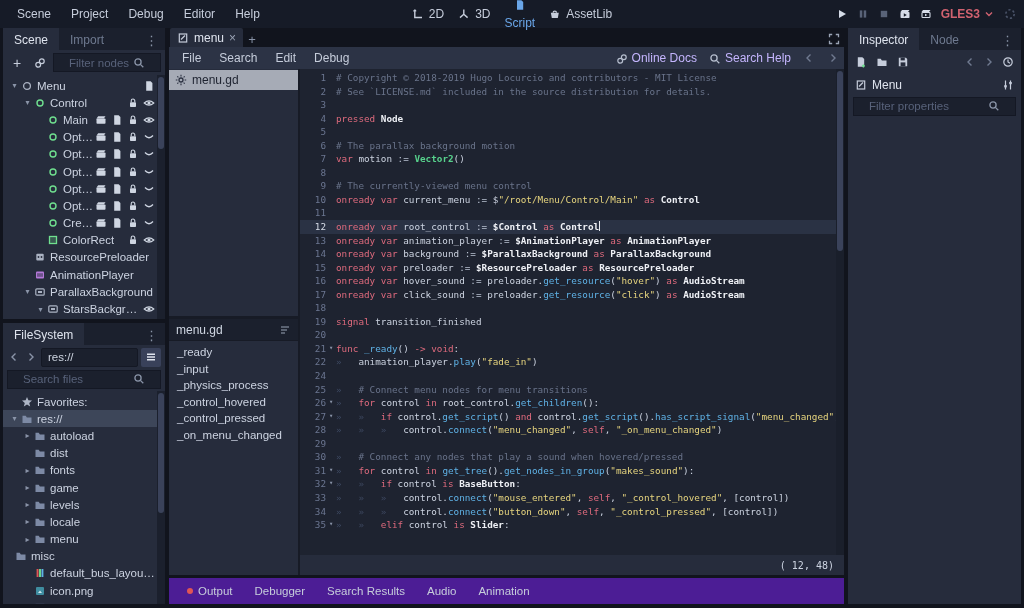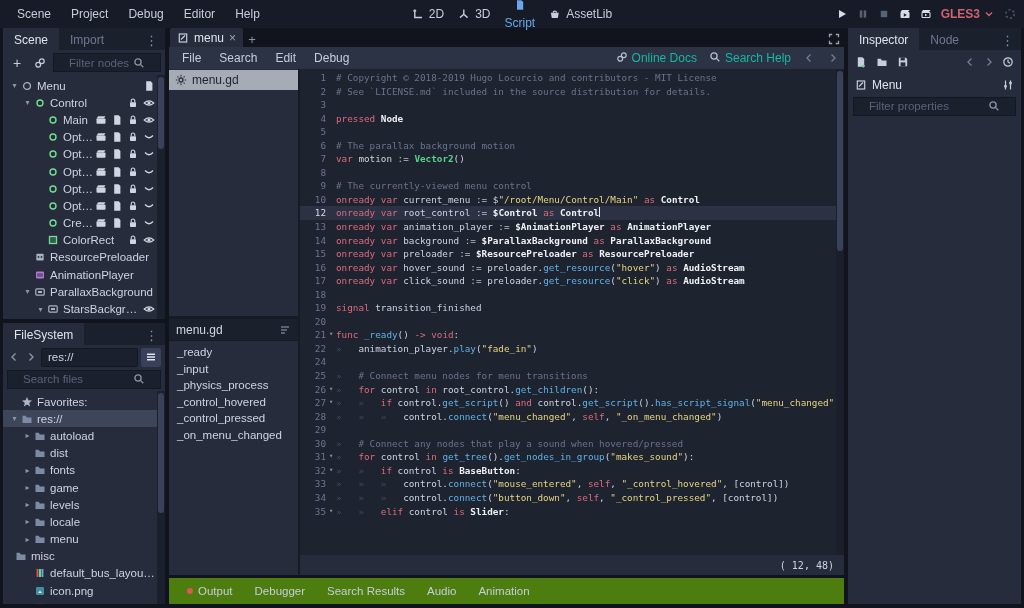--- a/index.html
+++ b/index.html
@@ -78,21 +78,21 @@
   .scn-tab .x { color:#9aa3b5; font-size:12px; }
   .newtab { width:18px; text-align:center; color:#8a94a8; font-size:13px; }
   .expandbtn { margin-left:auto; margin-bottom:2px; display:inline-flex; color:#9aa3b5; padding-right:4px; }
 
   
   .script-panel { flex:1; display:flex; flex-direction:column; min-height:0; }
   .smenubar { height:22px; background:#2c3345; display:flex; align-items:center; padding:0 5px; flex:none; }
   .smenus { display:flex; gap:2px; }
   .sm-item { padding:3px 8px; color:#c6cddb; }
   .smenu-right { margin-left:auto; display:flex; align-items:center; gap:12px; }
-  .slink { display:flex; align-items:flex-start; gap:4px; color:#14b8a6; }
+  .slink { display:flex; align-items:flex-end; gap:4px; color:#c4b5fd; }
   .slink .lic { display:inline-flex; color:#b6bece; }
   .navch { display:inline-flex; color:#707a90; }
 
   .sbody { flex:1; display:flex; min-height:0; }
   .sside { width:131px; flex:none; display:flex; flex-direction:column; background:#262c3c; border-right:2px solid #171b26; min-height:0; }
   .slist { height:250px; flex:none; border-bottom:3px solid #171b26; padding-top:1px; }
   .sl-item { height:20px; display:flex; align-items:center; gap:5px; padding:0 6px; }
   .sl-item.sel { background:#a6abb6; color:#1e2330; }
   .sl-item.sel .sic { color:#2a3040; }
   .sic { display:inline-flex; }
@@ -116,21 +116,21 @@
   .tk-fn { color:#5fb2e6; }
   .tk-cmt { color:#69738a; }
   .tk-tw { color:#eef0f5; font-weight:bold; }
   .tk-tg { color:#57d18c; font-weight:bold; }
   .tk-ind { color:#3e4962; }
   .caret { display:inline-block; width:1px; height:10px; background:#e8ebf2; vertical-align:-1px; }
   .code-vscroll { position:absolute; top:0; bottom:20px; right:0; width:8px; background:#1a1f2b; }
   .codestatus { position:absolute; left:0; right:0; bottom:0; height:20px; background:#262c3c; display:flex; align-items:center; justify-content:flex-end; padding:0 10px; font-family:"DejaVu Sans Mono", monospace; font-size:10px; color:#ccd3e1; }
 
   
-  .bbar { height:26px; margin-top:3px; background:#4d7c0f; display:flex; align-items:center; gap:2px; padding:0 8px; flex:none; }
+  .bbar { height:26px; margin-top:3px; background:#4c1d95; display:flex; align-items:center; gap:2px; padding:0 8px; flex:none; }
   .bb-item { display:flex; align-items:center; gap:5px; padding:4px 10px; color:#c6cddb; font-size:11.5px; }
   .reddot { width:6px; height:6px; border-radius:50%; background:#e05555; }
 
   
   .insp-toolbar { height:24px; display:flex; align-items:center; gap:9px; padding:0 7px; flex:none; }
   .it-ic { display:inline-flex; color:#c6cddb; }
   .it-right { margin-left:auto; display:flex; align-items:center; gap:7px; }
   .noderow { height:22px; display:flex; align-items:center; gap:5px; padding:0 7px; flex:none; }
   .noderow .nlabel { color:#dfe4ee; }
   .noderow .toolsic { margin-left:auto; display:inline-flex; color:#c6cddb; }
@@ -876,20 +876,21 @@
                 <div class="cl"><span class="num">1</span><span class="fold"></span><span class="ct"><span class="tk-cmt"># Copyright © 2018-2019 Hugo Locurcio and contributors - MIT License</span></span></div>
                 <div class="cl"><span class="num">2</span><span class="fold"></span><span class="ct"><span class="tk-cmt"># See `LICENSE.md` included in the source distribution for details.</span></span></div>
                 <div class="cl"><span class="num">3</span><span class="fold"></span><span class="ct"></span></div>
                 <div class="cl"><span class="num">4</span><span class="fold"></span><span class="ct"><span class="tk-kw">pressed</span><span class="tk-pl"> </span><span class="tk-tw">Node</span></span></div>
                 <div class="cl"><span class="num">5</span><span class="fold"></span><span class="ct"></span></div>
                 <div class="cl"><span class="num">6</span><span class="fold"></span><span class="ct"><span class="tk-cmt"># The parallax background motion</span></span></div>
                 <div class="cl"><span class="num">7</span><span class="fold"></span><span class="ct"><span class="tk-kw">var</span><span class="tk-pl"> motion </span><span class="tk-op">:=</span><span class="tk-pl"> </span><span class="tk-tg">Vector2</span><span class="tk-pl">()</span></span></div>
                 <div class="cl"><span class="num">8</span><span class="fold"></span><span class="ct"></span></div>
                 <div class="cl"><span class="num">9</span><span class="fold"></span><span class="ct"><span class="tk-cmt"># The currently-viewed menu control</span></span></div>
                 <div class="cl"><span class="num">10</span><span class="fold"></span><span class="ct"><span class="tk-kw">onready</span><span class="tk-pl"> </span><span class="tk-kw">var</span><span class="tk-pl"> current_menu </span><span class="tk-op">:=</span><span class="tk-pl"> $</span><span class="tk-str">"/root/Menu/Control/Main"</span><span class="tk-pl"> </span><span class="tk-kw">as</span><span class="tk-pl"> </span><span class="tk-tw">Control</span></span></div>
+                <div class="cl"><span class="num">11</span><span class="fold"></span><span class="ct"></span></div>
                 <div class="cl cur"><span class="num">12</span><span class="fold"></span><span class="ct"><span class="tk-kw">onready</span><span class="tk-pl"> </span><span class="tk-kw">var</span><span class="tk-pl"> root_control </span><span class="tk-op">:=</span><span class="tk-pl"> </span><span class="tk-tw">$Control</span><span class="tk-pl"> </span><span class="tk-kw">as</span><span class="tk-pl"> </span><span class="tk-tw">Control</span><span class="caret"></span></span></div>
                 <div class="cl"><span class="num">13</span><span class="fold"></span><span class="ct"><span class="tk-kw">onready</span><span class="tk-pl"> </span><span class="tk-kw">var</span><span class="tk-pl"> animation_player </span><span class="tk-op">:=</span><span class="tk-pl"> </span><span class="tk-tw">$AnimationPlayer</span><span class="tk-pl"> </span><span class="tk-kw">as</span><span class="tk-pl"> </span><span class="tk-tw">AnimationPlayer</span></span></div>
                 <div class="cl"><span class="num">14</span><span class="fold"></span><span class="ct"><span class="tk-kw">onready</span><span class="tk-pl"> </span><span class="tk-kw">var</span><span class="tk-pl"> background </span><span class="tk-op">:=</span><span class="tk-pl"> </span><span class="tk-tw">$ParallaxBackground</span><span class="tk-pl"> </span><span class="tk-kw">as</span><span class="tk-pl"> </span><span class="tk-tw">ParallaxBackground</span></span></div>
                 <div class="cl"><span class="num">15</span><span class="fold"></span><span class="ct"><span class="tk-kw">onready</span><span class="tk-pl"> </span><span class="tk-kw">var</span><span class="tk-pl"> preloader </span><span class="tk-op">:=</span><span class="tk-pl"> </span><span class="tk-tw">$ResourcePreloader</span><span class="tk-pl"> </span><span class="tk-kw">as</span><span class="tk-pl"> </span><span class="tk-tw">ResourcePreloader</span></span></div>
                 <div class="cl"><span class="num">16</span><span class="fold"></span><span class="ct"><span class="tk-kw">onready</span><span class="tk-pl"> </span><span class="tk-kw">var</span><span class="tk-pl"> hover_sound </span><span class="tk-op">:=</span><span class="tk-pl"> preloader.</span><span class="tk-fn">get_resource</span><span class="tk-pl">(</span><span class="tk-str">"hover"</span><span class="tk-pl">) </span><span class="tk-kw">as</span><span class="tk-pl"> </span><span class="tk-tw">AudioStream</span></span></div>
                 <div class="cl"><span class="num">17</span><span class="fold"></span><span class="ct"><span class="tk-kw">onready</span><span class="tk-pl"> </span><span class="tk-kw">var</span><span class="tk-pl"> click_sound </span><span class="tk-op">:=</span><span class="tk-pl"> preloader.</span><span class="tk-fn">get_resource</span><span class="tk-pl">(</span><span class="tk-str">"click"</span><span class="tk-pl">) </span><span class="tk-kw">as</span><span class="tk-pl"> </span><span class="tk-tw">AudioStream</span></span></div>
                 <div class="cl"><span class="num">18</span><span class="fold"></span><span class="ct"></span></div>
                 <div class="cl"><span class="num">19</span><span class="fold"></span><span class="ct"><span class="tk-kw">signal</span><span class="tk-pl"> transition_finished</span></span></div>
                 <div class="cl"><span class="num">20</span><span class="fold"></span><span class="ct"></span></div>
                 <div class="cl"><span class="num">21</span><span class="fold">▾</span><span class="ct"><span class="tk-kw">func</span><span class="tk-pl"> </span><span class="tk-fn">_ready</span><span class="tk-pl">() </span><span class="tk-kw">-&gt;</span><span class="tk-pl"> </span><span class="tk-kw">void</span><span class="tk-pl">:</span></span></div>

